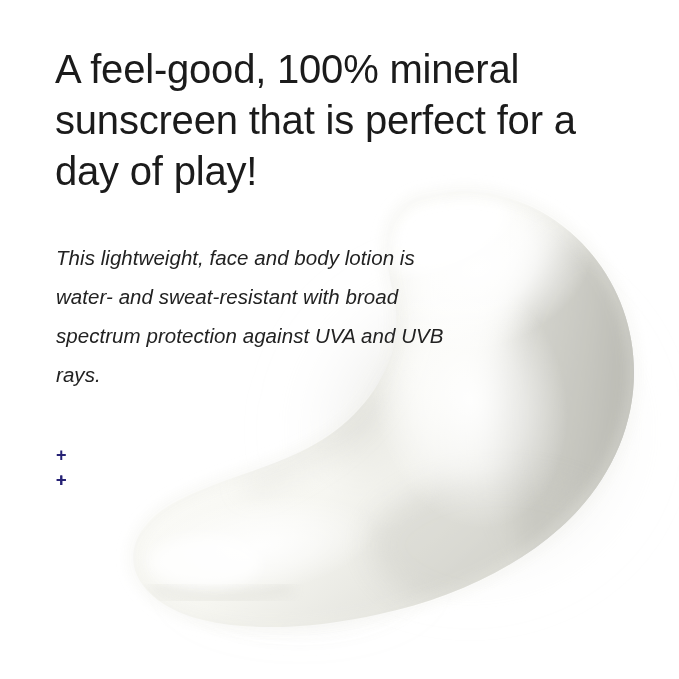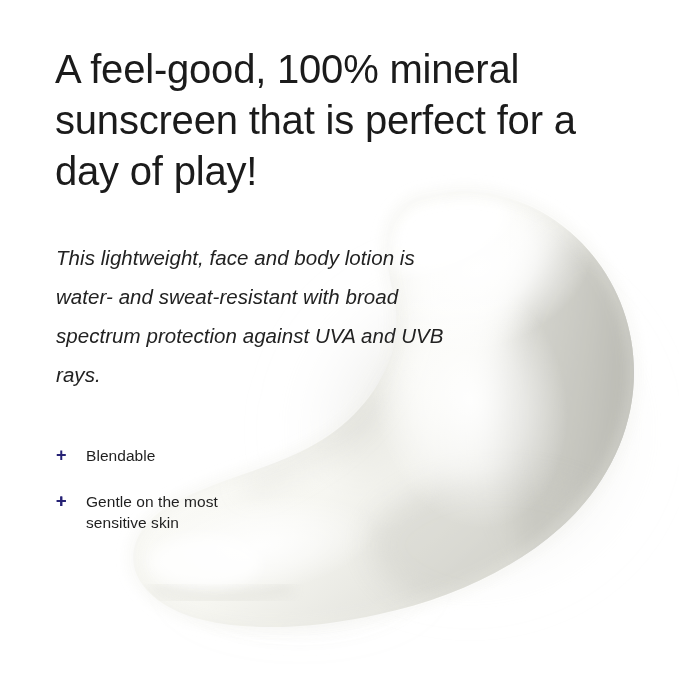--- a/index.html
+++ b/index.html
@@ -239,26 +239,23 @@
 
   <div id="content">
 
     <h1 class="headline">A feel-good, 100% mineral sunscreen that is perfect for a day of play!</h1>
 
     <p class="body-copy">This lightweight, face and body lotion is water- and sweat-resistant with broad spectrum protection against UVA and UVB rays.</p>
 
     <ul class="feature-list">
       <li class="feature-item">
         <span class="plus-icon">+</span>
-        <span class="feature-text">Blendable</span>
       </li>
       <li class="feature-item">
         <span class="plus-icon">+</span>
       </li>
       <li class="feature-item">
         <span class="plus-icon">+</span>
-        <span class="feature-text">Gentle on the most
-sensitive skin</span>
       </li>
     </ul>
 
   </div>
 </div>
 
 </body></html>

